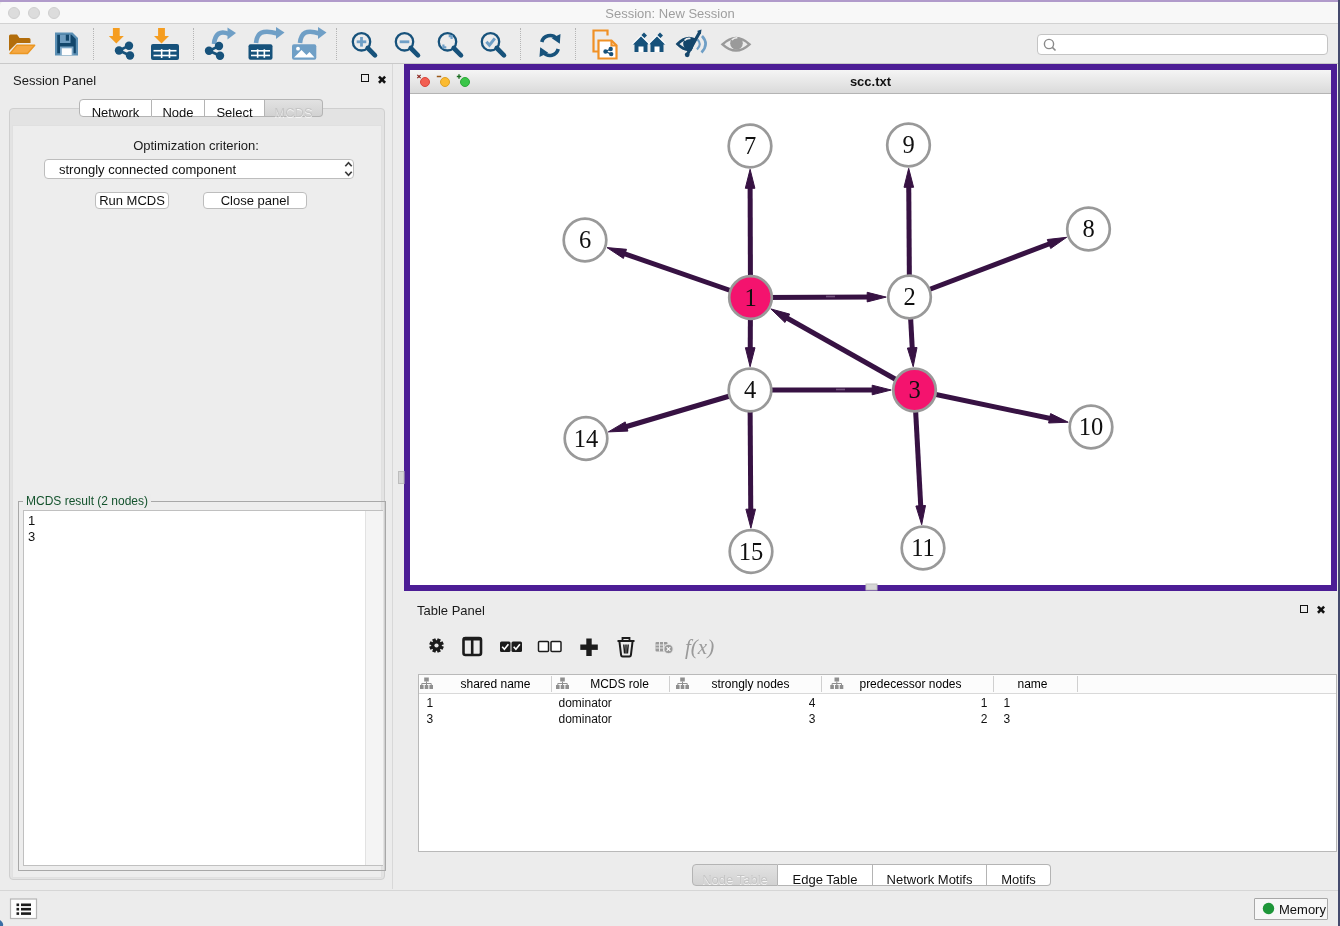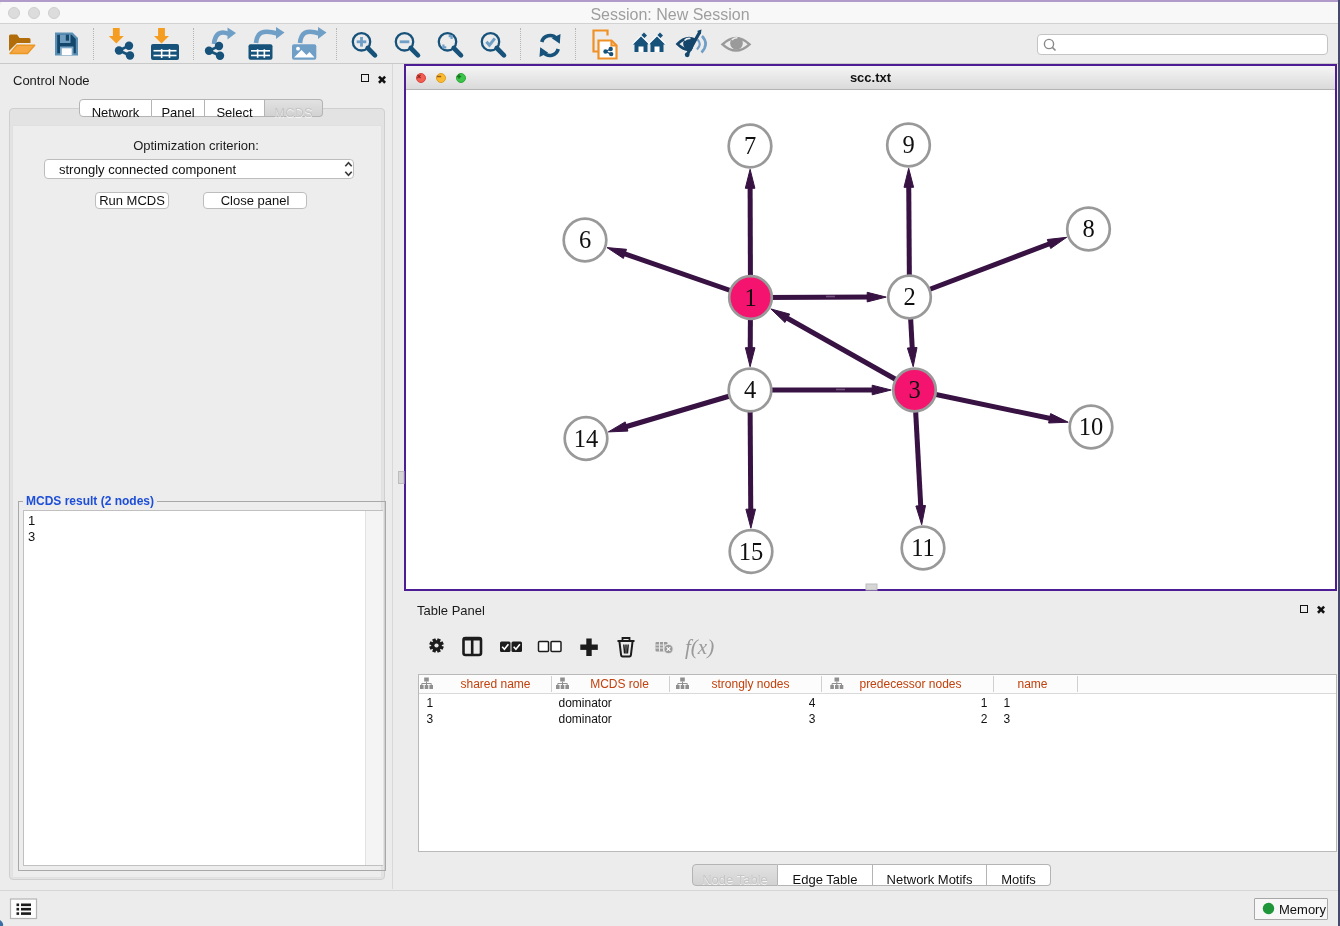--- a/index.html
+++ b/index.html
@@ -5,21 +5,21 @@
 body{width:1340px;height:926px;position:relative;overflow:hidden;
  font-family:"Liberation Sans",sans-serif;background:#ececec;}
 .abs{position:absolute;}
 
 #wall-top{left:0;top:0;width:1340px;height:2px;background:#b19bcb;}
 #wall-right{left:1338px;top:0;width:2px;height:926px;background:#454a6d;}
 #titlebar{left:0;top:1px;width:1340px;height:22px;background:#f8f8f8;
  border-bottom:1px solid #d2d2d2;border-radius:5px 5px 0 0;}
 .tl{position:absolute;top:6px;width:12px;height:12px;border-radius:50%;
  background:#dcdcdc;border:1px solid #cfcfcf;box-sizing:border-box;}
-#title-text{left:0;right:0;top:5px;text-align:center;font-size:16px;color:#9e9e9e;}
+#title-text{left:0;right:0;top:5px;text-align:center;font-size:13px;color:#9e9e9e;}
 #toolbar{left:0;top:24px;width:1340px;height:39px;background:#ececec;
  border-bottom:1px solid #c9c9c9;}
 .sep{position:absolute;top:4px;height:32px;width:0;border-left:1px dotted #b5b5b5;}
 #search{position:absolute;left:1037px;top:10px;width:289px;height:19px;background:#fff;
  border:1px solid #c4c4c4;border-radius:4px;}
 
 #cpanel{left:0;top:64px;width:392px;height:825px;background:#ececec;border-right:1px solid #d8d8d8;}
 .ptitle{position:absolute;left:13px;top:9px;font-size:13px;color:#1a1a1a;}
 .pbtns{position:absolute;top:9px;font-size:12px;color:#111;}
 .tabs{position:absolute;display:flex;font-size:13px;color:#111;}
@@ -32,38 +32,38 @@
 #cp-outer{left:9px;top:44px;width:374px;height:770px;background:#e3e3e3;
  border:1px solid #cfcfcf;border-radius:4px;}
 #cp-inner{left:12px;top:61px;width:368px;height:751px;background:#ededed;
  border:1px solid #e0e0e0;}
 #opt-label{left:0;width:392px;top:74px;text-align:center;font-size:13px;color:#1a1a1a;}
 #combo{left:44px;top:95px;width:310px;height:20px;background:#fff;border:1px solid #bdbdbd;
  border-radius:4px;font-size:13px;line-height:19px;color:#111;box-sizing:border-box;padding-left:14px;}
 .btn{position:absolute;height:17px;background:#fff;border:1px solid #bdbdbd;border-radius:4px;
  font-size:13px;line-height:16px;text-align:center;color:#111;box-sizing:border-box;}
 #groupbox{left:18px;top:437px;width:366px;height:368px;border:1px solid #a8a8a8;}
-#grouplbl{left:23px;top:430px;background:#ececec;padding:0 3px;font-size:12px;color:#1d4ed8;font-weight:bold;}
+#grouplbl{left:23px;top:430px;background:#ececec;padding:0 3px;font-size:12px;color:#14532d;}
 #mcds-text{left:23px;top:446px;width:360px;height:356px;background:#fff;
  border:1px solid #c0c0c0;font-size:13px;color:#111;line-height:16px;padding:2px 0 0 4px;box-sizing:border-box;}
 #mcds-scroll{left:365px;top:447px;width:17px;height:354px;background:#f4f4f4;border-left:1px solid #e2e2e2;}
 
 #netwin{left:404px;top:64px;width:933px;height:527px;background:#fff;
- border:2px solid #4c1d95;box-sizing:border-box;}
+ border:6px solid #4c1d95;box-sizing:border-box;}
 #nettitle{position:absolute;left:0;top:0;width:100%;height:23px;
  background:linear-gradient(#f5f5f5,#dadada);border-bottom:1px solid #b4b4b4;}
 #nettitle .txt{position:absolute;left:0;width:100%;top:4px;text-align:center;
  font-size:13px;font-weight:bold;color:#111;}
 .mac{position:absolute;top:7px;width:10px;height:10px;border-radius:50%;box-sizing:border-box;}
 
 #tpanel{left:404px;top:597px;width:933px;height:292px;background:#ececec;}
 #ttoolbar{left:13px;top:33px;width:906px;height:39px;background:transparent;border:none;}
 #ttable{left:13.5px;top:77px;width:917px;height:176px;background:#fff;border:1px solid #b9b9b9;}
 #thead{position:absolute;left:0;top:0;width:100%;height:18px;background:#fcfcfc;
- border-bottom:1px solid #d9d9d9;font-size:12px;color:#c2410c;}
+ border-bottom:1px solid #d9d9d9;font-size:12px;color:#000000;}
 .th{position:absolute;top:2px;text-align:center;}
 .thsep{position:absolute;top:1px;height:16px;border-left:1px solid #d0d0d0;}
 .td{position:absolute;font-size:12px;color:#111;}
 .btabs{position:absolute;font-size:13px;}
 
 #statusbar{left:0;top:890px;width:1340px;height:36px;background:#ececec;border-top:1px solid #d6d6d6;}
 #memory{position:absolute;right:12px;top:7px;width:74px;height:22px;background:#f7f7f7;
  border:1px solid #a8a8a8;border-radius:1px;font-size:13px;line-height:21px;color:#111;box-sizing:border-box;}
 svg text.nl{font-family:"Liberation Serif",serif;font-size:24.5px;fill:#101010;text-anchor:middle;}
 </style></head>
@@ -79,28 +79,28 @@
   <div class="sep" style="left:93px"></div>
   <div class="sep" style="left:193px"></div>
   <div class="sep" style="left:336px"></div>
   <div class="sep" style="left:520px"></div>
   <div class="sep" style="left:575px"></div>
   <div id="toolbar-icons"></div>
   <div id="search"></div>
 </div>
 
 <div class="abs" id="cpanel">
-  <div class="ptitle">Control Node</div>
+  <div class="ptitle">Session Panel</div>
   <div style="position:absolute;left:361px;top:10px;width:8px;height:8px;border:1.4px solid #111;box-sizing:border-box;"></div>
   <div class="pbtns" style="left:377px;">✖</div>
   <div class="abs" id="cp-outer"></div>
   <div class="abs" id="cp-inner"></div>
   <div class="tabs" style="left:79px;top:35px;">
     <div class="tab first" style="width:73px;">Network</div>
-    <div class="tab" style="width:53px;">Panel</div>
+    <div class="tab" style="width:53px;">Node</div>
     <div class="tab" style="width:60px;">Select</div>
     <div class="tab last sel" style="width:58px;">MCDS</div>
   </div>
   <div class="abs" id="opt-label">Optimization criterion:</div>
   <div class="abs" id="combo">strongly connected component</div>
   <div class="btn" style="left:95px;top:128px;width:74px;">Run MCDS</div>
   <div class="btn" style="left:203px;top:128px;width:104px;">Close panel</div>
   <div class="abs" id="groupbox"></div>
   <div class="abs" id="grouplbl">MCDS result (2 nodes)</div>
   <div class="abs" id="mcds-text">1<br>3</div>

